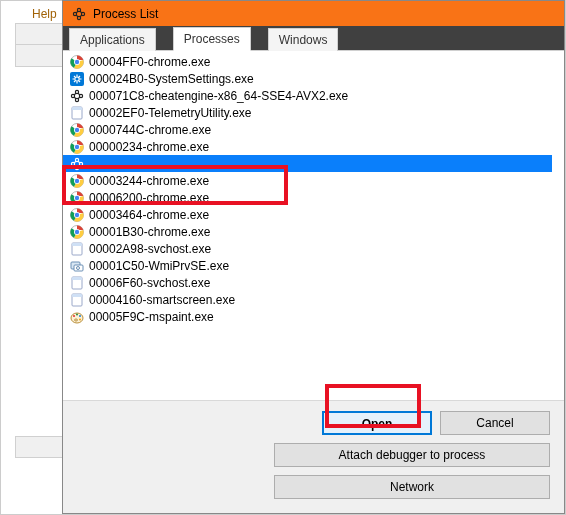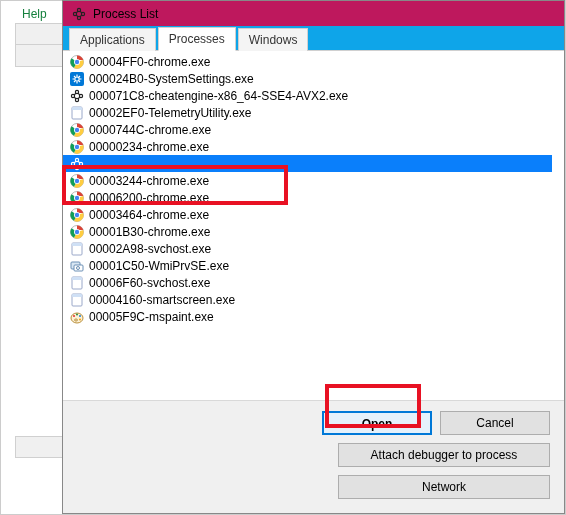--- a/index.html
+++ b/index.html
@@ -15,23 +15,23 @@
   
   .bg {
     position: absolute;
     left: 0; top: 0;
     width: 566px; height: 515px;
     background: #fff;
     border: 1px solid #ccc;
   }
   .bg-help {
     position: absolute;
-    left: 15px; top: 3px;
+    left: 25px; top: 3px;
     padding: 3px 6px;
-    color: #15803d;
+    color: #a16207;
   }
   .bg-strip1 {
     position: absolute;
     left: 14px; top: 22px;
     width: 48px; height: 22px;
     background: #f0f0f0;
     border: 1px solid #d0d0d0;
   }
   .bg-strip2 {
     position: absolute;
@@ -57,38 +57,38 @@
     background: #fff;
     border: 1px solid #888;
     display: flex;
     flex-direction: column;
   }
   .titlebar {
     display: flex;
     align-items: center;
     gap: 6px;
     padding: 5px 8px 4px 8px;
-    background: #be185d;
+    background: #f97316;
   }
   .titlebar .icon svg { width: 16px; height: 16px; display:block; }
   .titlebar .title { font-size: 12px; color: #000; }
   .menubar {
     padding: 2px 8px 4px 8px;
   }
   .menubar span {
     padding: 2px 6px;
     display: inline-block;
   }
   .tabs {
     display: flex;
     align-items: flex-end;
     padding: 0 6px;
     border-bottom: 1px solid #d0d0d0;
-    background: #0ea5e9;
-    gap: 0;
+    background: #404040;
+    gap: 15px;
   }
   .tab {
     padding: 4px 10px;
     border: 1px solid #d0d0d0;
     border-bottom: none;
     background: #f4f4f4;
     margin-right: 2px;
     position: relative;
     top: 1px;
     color: #333;
@@ -148,21 +148,21 @@
     height: 24px;
     text-align: center;
     cursor: pointer;
   }
   button.winbtn.default {
     border: 2px solid #0078d7;
     background: #e5f1fb;
     font-weight: 600;
   }
   button.winbtn.wide {
-    width: 212px;
+    width: 276px;
   }
   
   .annot {
     position: absolute;
     border: 4px solid #e81123;
     pointer-events: none;
   }
 </style>
 </head>
 <body>

